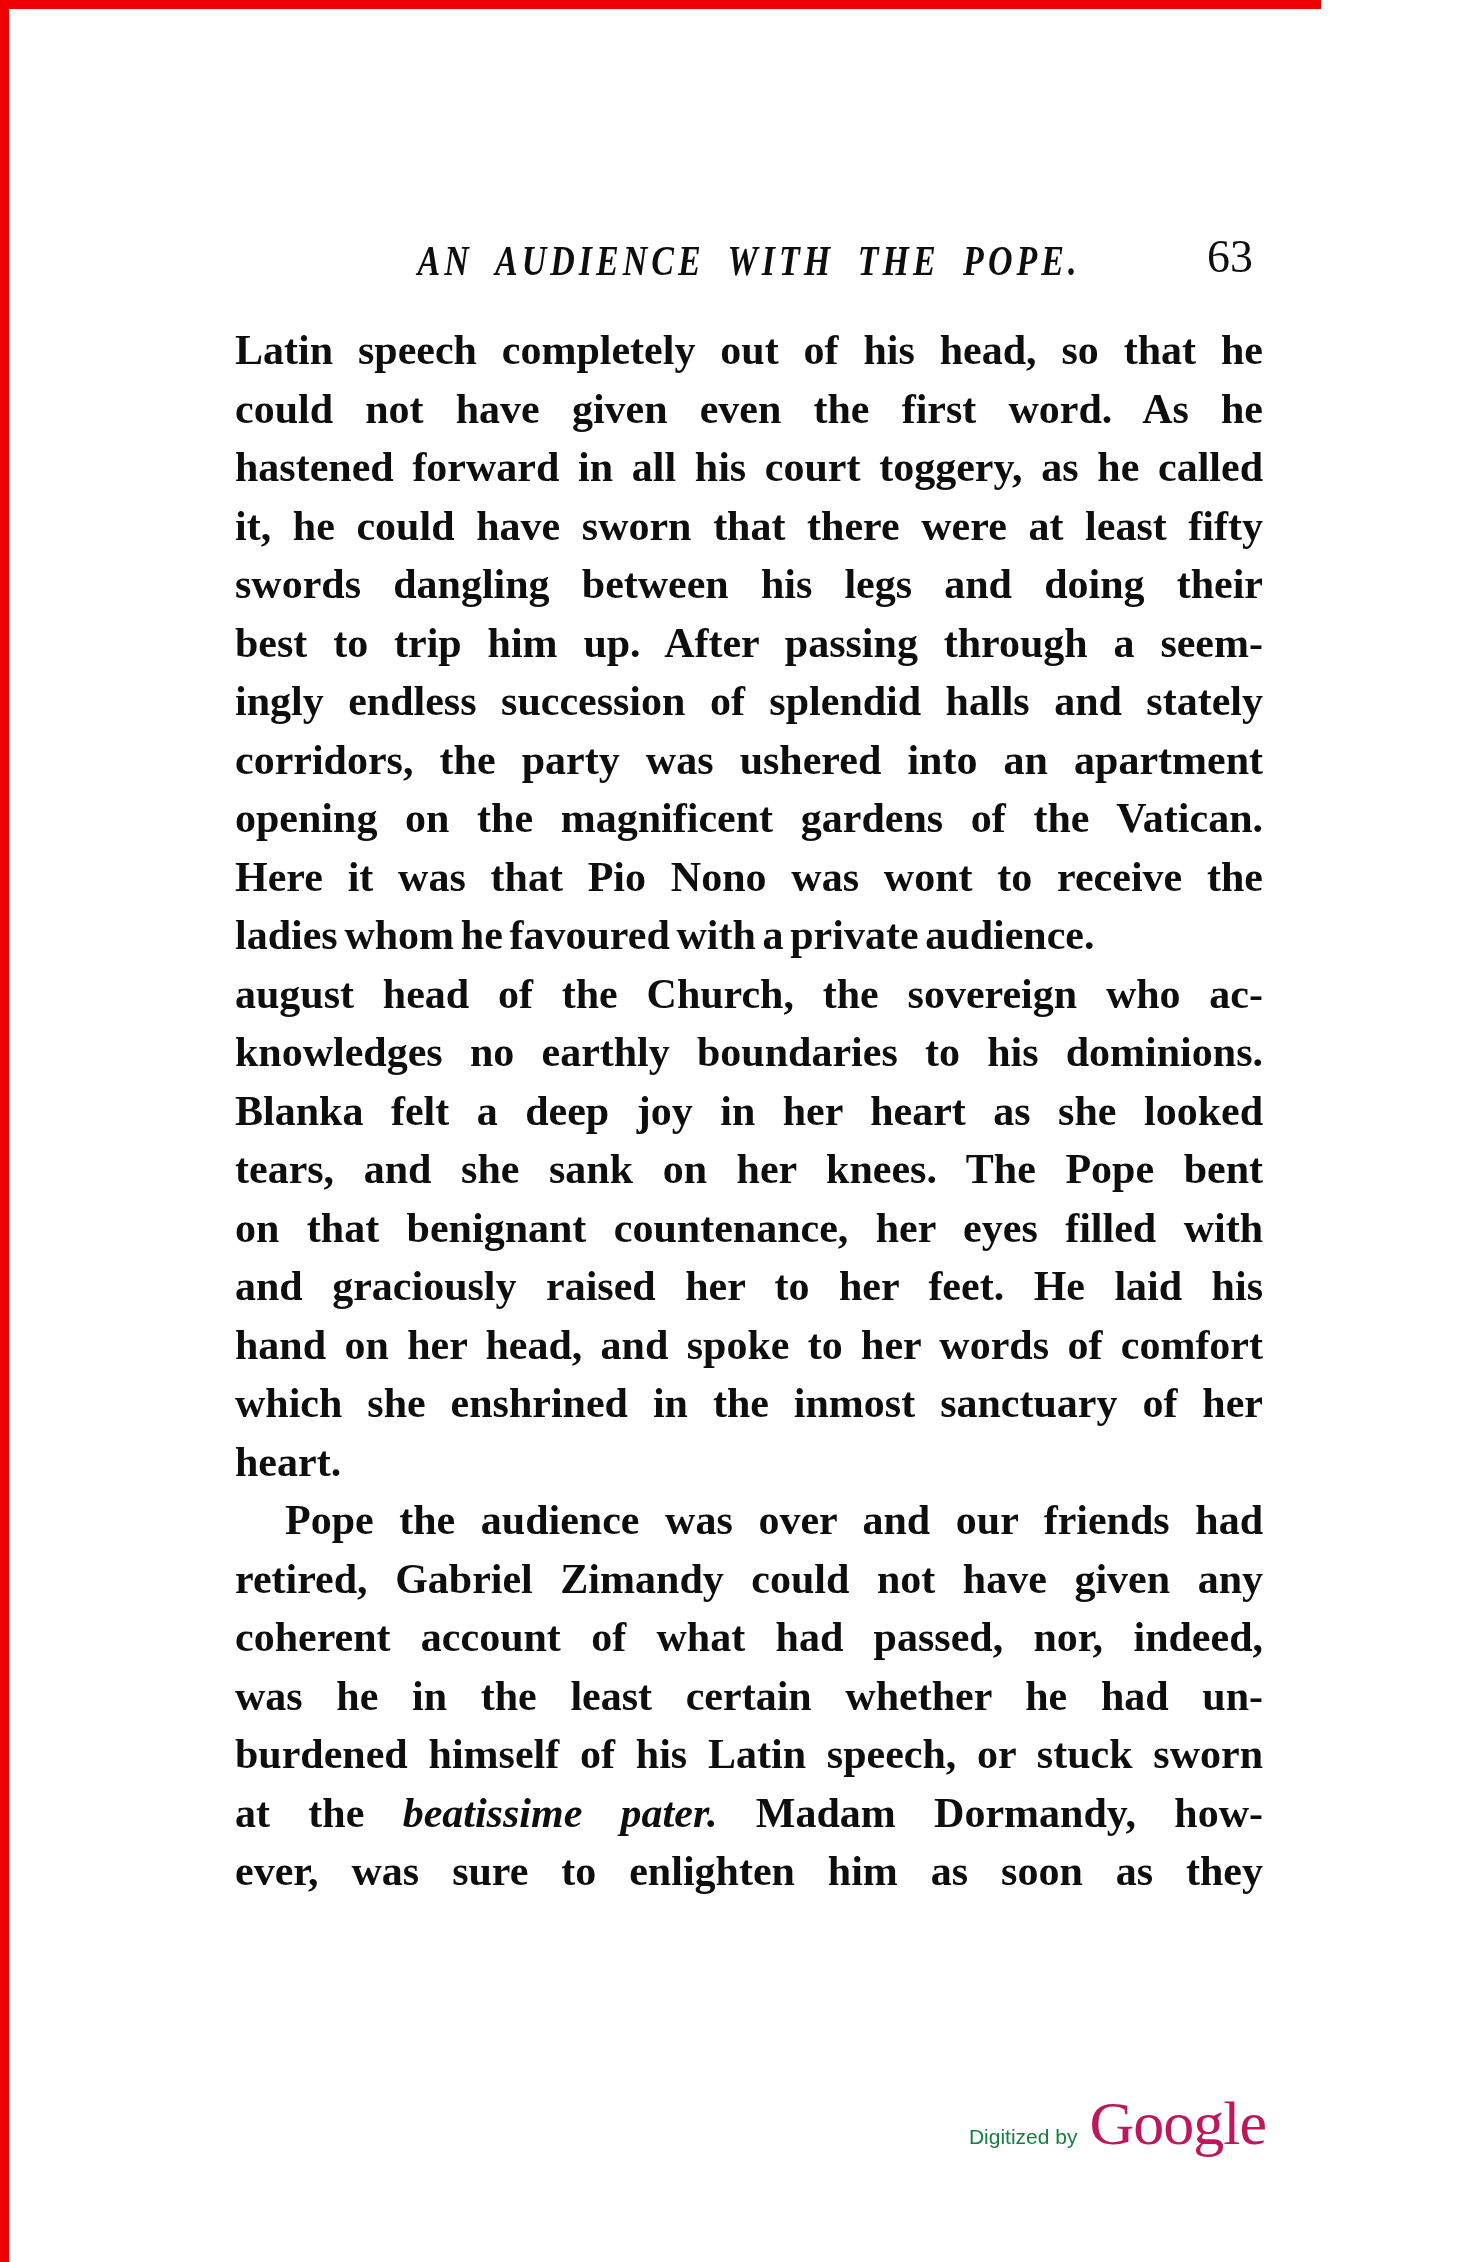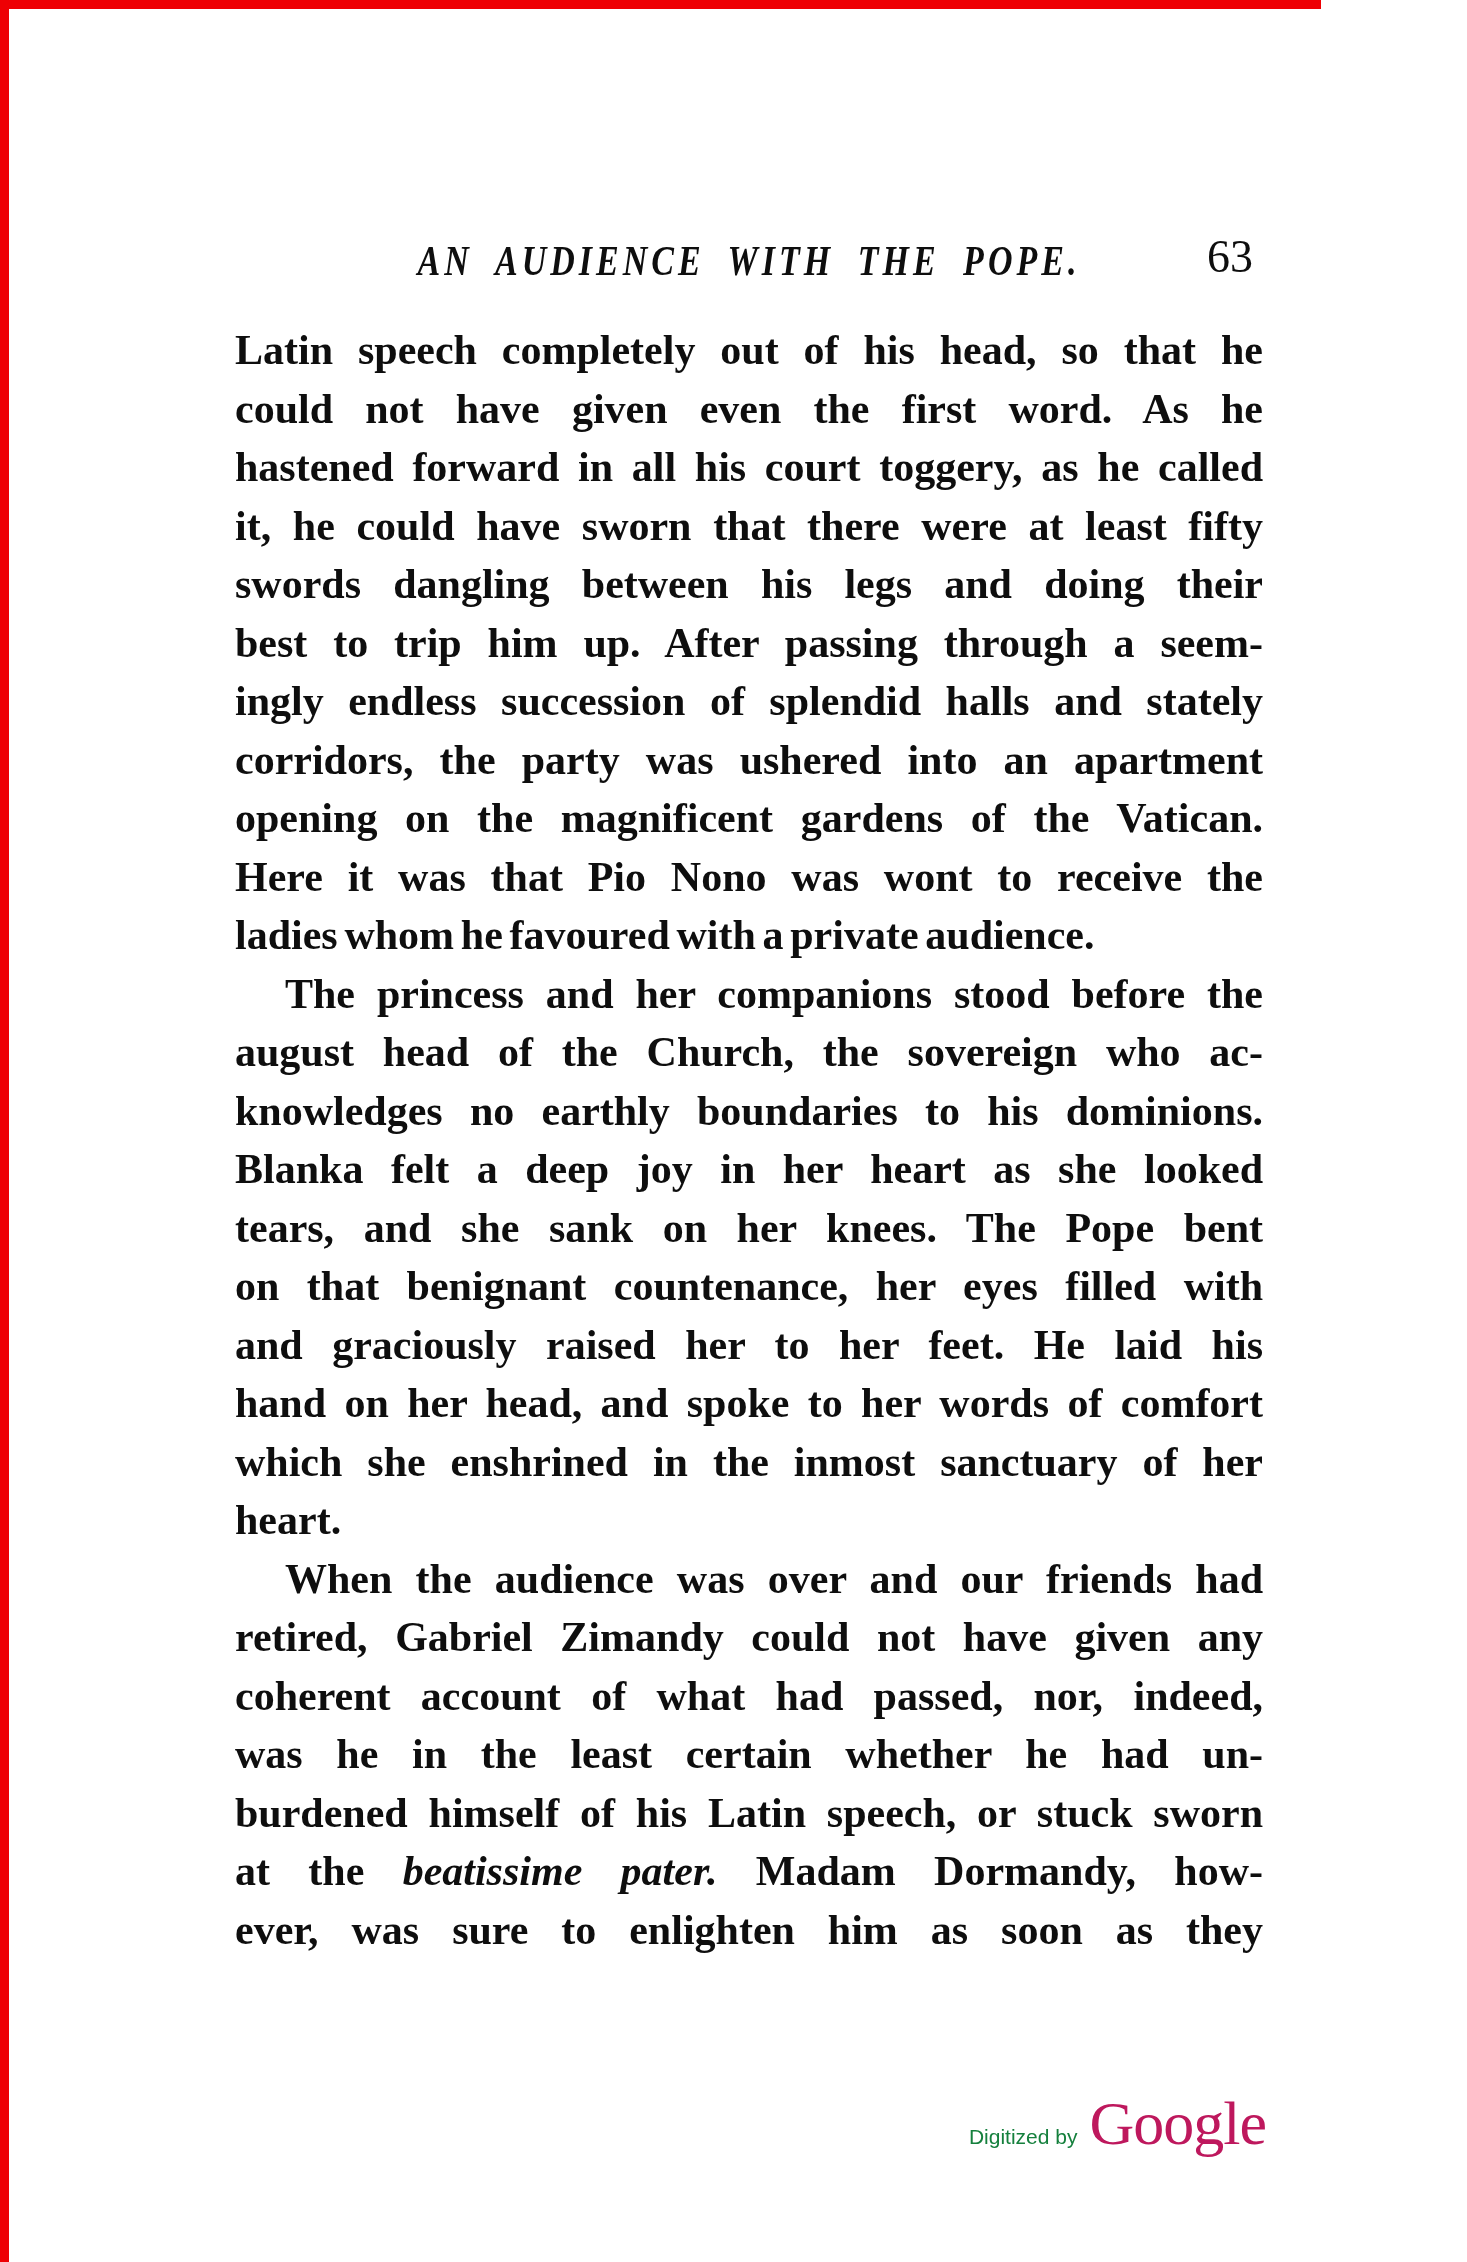--- a/index.html
+++ b/index.html
@@ -130,31 +130,30 @@
       <div class="line"><span>could not have given even the first word.  As he</span></div>
       <div class="line"><span>hastened forward in all his court toggery, as he called</span></div>
       <div class="line"><span>it, he could have sworn that there were at least fifty</span></div>
       <div class="line"><span>swords dangling between his legs and doing their</span></div>
       <div class="line"><span>best to trip him up.  After passing through a seem-</span></div>
       <div class="line"><span>ingly endless succession of splendid halls and stately</span></div>
       <div class="line"><span>corridors, the party was ushered into an apartment</span></div>
       <div class="line"><span>opening on the magnificent gardens of the Vatican.</span></div>
       <div class="line"><span>Here it was that Pio Nono was wont to receive the</span></div>
       <div class="line no-just"><span>ladies whom he favoured with a private audience.</span></div>
-      <div class="line indent"><span>The princess and her companions stood before the</span></div>
       <div class="line"><span>august head of the Church, the sovereign who ac-</span></div>
       <div class="line"><span>knowledges no earthly boundaries to his dominions.</span></div>
       <div class="line"><span>Blanka felt a deep joy in her heart as she looked</span></div>
       <div class="line"><span>tears, and she sank on her knees.  The Pope bent</span></div>
       <div class="line"><span>on that benignant countenance, her eyes filled with</span></div>
       <div class="line"><span>and graciously raised her to her feet.  He laid his</span></div>
       <div class="line"><span>hand on her head, and spoke to her words of comfort</span></div>
       <div class="line"><span>which she enshrined in the inmost sanctuary of her</span></div>
       <div class="line no-just"><span>heart.</span></div>
-      <div class="line indent"><span>When the audience was over and our friends had</span></div>
+      <div class="line indent"><span>Pope the audience was over and our friends had</span></div>
       <div class="line"><span>retired, Gabriel Zimandy could not have given any</span></div>
       <div class="line"><span>coherent account of what had passed, nor, indeed,</span></div>
       <div class="line"><span>was he in the least certain whether he had un-</span></div>
       <div class="line"><span>burdened himself of his Latin speech, or stuck sworn</span></div>
       <div class="line"><span>at the </span><em>beatissime pater.</em><span>  Madam Dormandy, how-</span></div>
       <div class="line"><span>ever, was sure to enlighten him as soon as they</span></div>
     </div>
 
   <div class="footer">
     <span class="digitized-label">Digitized by</span>

